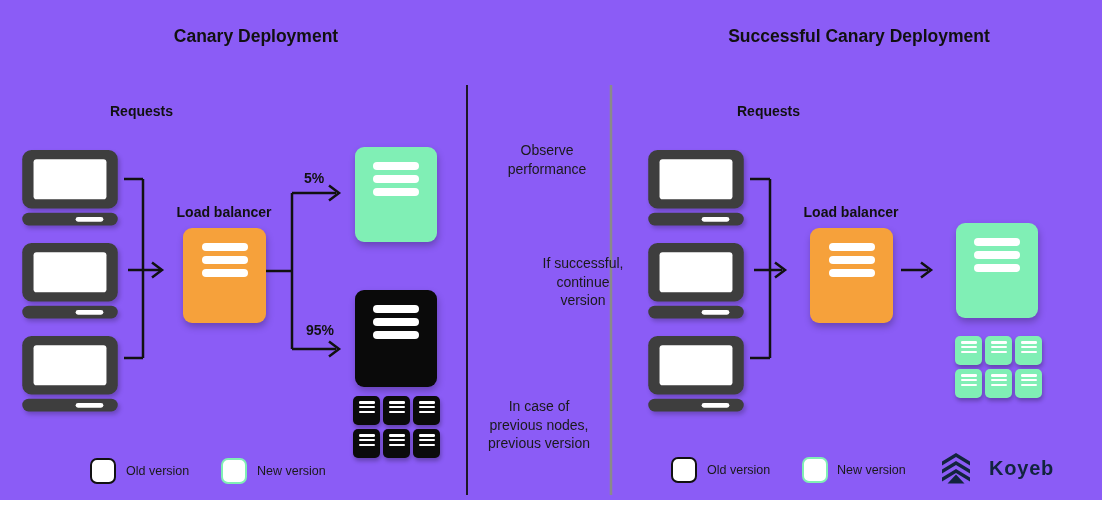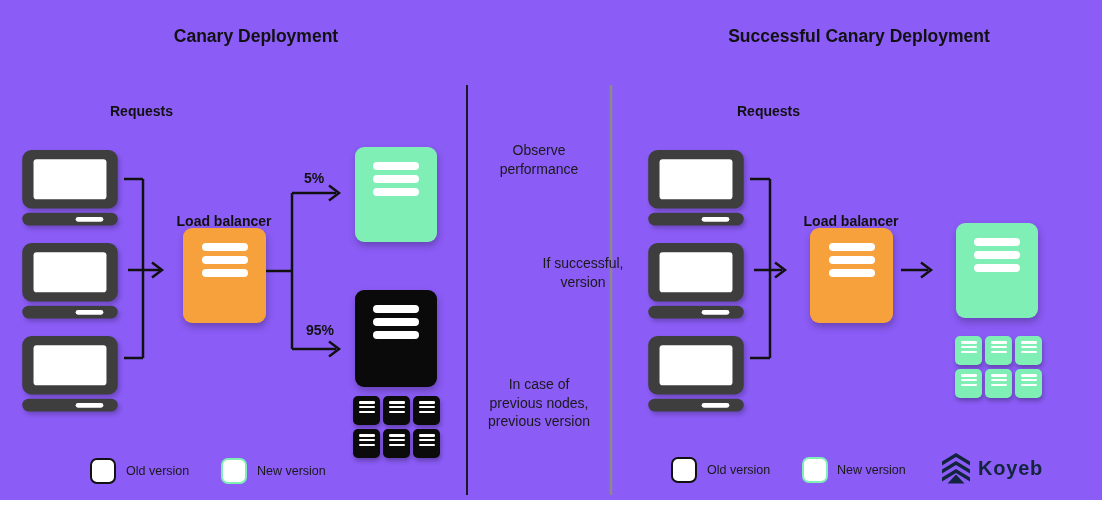--- a/index.html
+++ b/index.html
@@ -4,21 +4,21 @@
 <style>
   html,body{margin:0;padding:0;background:#fff;}
   .canvas{
     position:relative;width:1102px;height:500px;background:#8b5cf6;overflow:hidden;
     font-family:"Liberation Sans", sans-serif;color:#111;padding-left:26px;
   }
   .abs{position:absolute;}
   .title{font-size:17.5px;font-weight:bold;text-align:center;color:#111;}
   .small-label{font-size:14px;font-weight:bold;color:#111;}
   .pct{font-size:14px;font-weight:bold;text-align:center;color:#111;}
-  .center{text-align:center;margin-top:9px;}
+  .center{text-align:center;}
 
   
   svg.lines{position:absolute;left:0;top:0;width:1102px;height:514px;pointer-events:none;}
   .stroke{stroke:#111;stroke-width:2.5;fill:none;}
   .head{stroke:#111;stroke-width:2.5;fill:none;stroke-linejoin:miter;}
 
   
   svg.laptop{position:absolute;width:96px;height:76px;filter:drop-shadow(2px 3px 2px rgba(0,0,0,.22));}
 
   
@@ -45,21 +45,21 @@
 
   
   .step{position:absolute;left:467px;width:144px;text-align:center;font-size:14px;line-height:18.5px;color:#1a1a1a;}
 
   
   .swatch{position:absolute;width:22px;height:22px;border-radius:7px;border:2.5px solid #111;background:#fff;}
   .swatch.mint-border{border-color:#80EFB5;}
   .legend-label{position:absolute;font-size:12.5px;color:#1a1a1a;}
 
   
-  .brand{position:absolute;display:flex;align-items:center;gap:7px;}
+  .brand{position:absolute;display:flex;align-items:center;gap:18px;}
   .brand .brand-text{font-size:20px;font-weight:700;color:#12243E;letter-spacing:0.8px;}
 </style>
 </head>
 <body>
 
 <div class="canvas">
 
   <svg class="lines" viewBox="0 0 1102 514">
 
     <g>
@@ -170,29 +170,30 @@
         <i class="bar"></i>
         <i class="bar"></i>
       </div>
   </div>
 
   <div class="swatch" style="left:90px;top:458px;"></div>
   <div class="legend-label" style="left:126px;top:464px;">Old version</div>
   <div class="swatch mint-border" style="left:221px;top:458px;"></div>
   <div class="legend-label" style="left:257px;top:464px;">New version</div>
 
-  <div class="step" style="top:141px;">
+  <div class="step" style="top:141px;margin-left:8px;">
     <div>Observe</div>
     <div>performance</div>
   </div>
   <div class="step" style="top:254px;margin-left:44px;">
     <div>If successful,</div>
+    <div>continue</div>
     <div>version</div>
   </div>
-  <div class="step" style="top:375px;">
+  <div class="step" style="top:397px;">
     <div>In case of</div>
     <div>previous nodes,</div>
     <div>previous version</div>
   </div>
 
   <div class="abs title" style="left:709px;top:26px;width:300px;">Successful Canary Deployment</div>
   <div class="abs small-label" style="left:737px;top:103px;">Requests</div>
 
   <svg class="laptop" style="left:648px;top:150px;" viewBox="0 0 93 74">
     <rect x="0" y="0" width="93" height="57" rx="9" fill="#3E3E3E"></rect>

